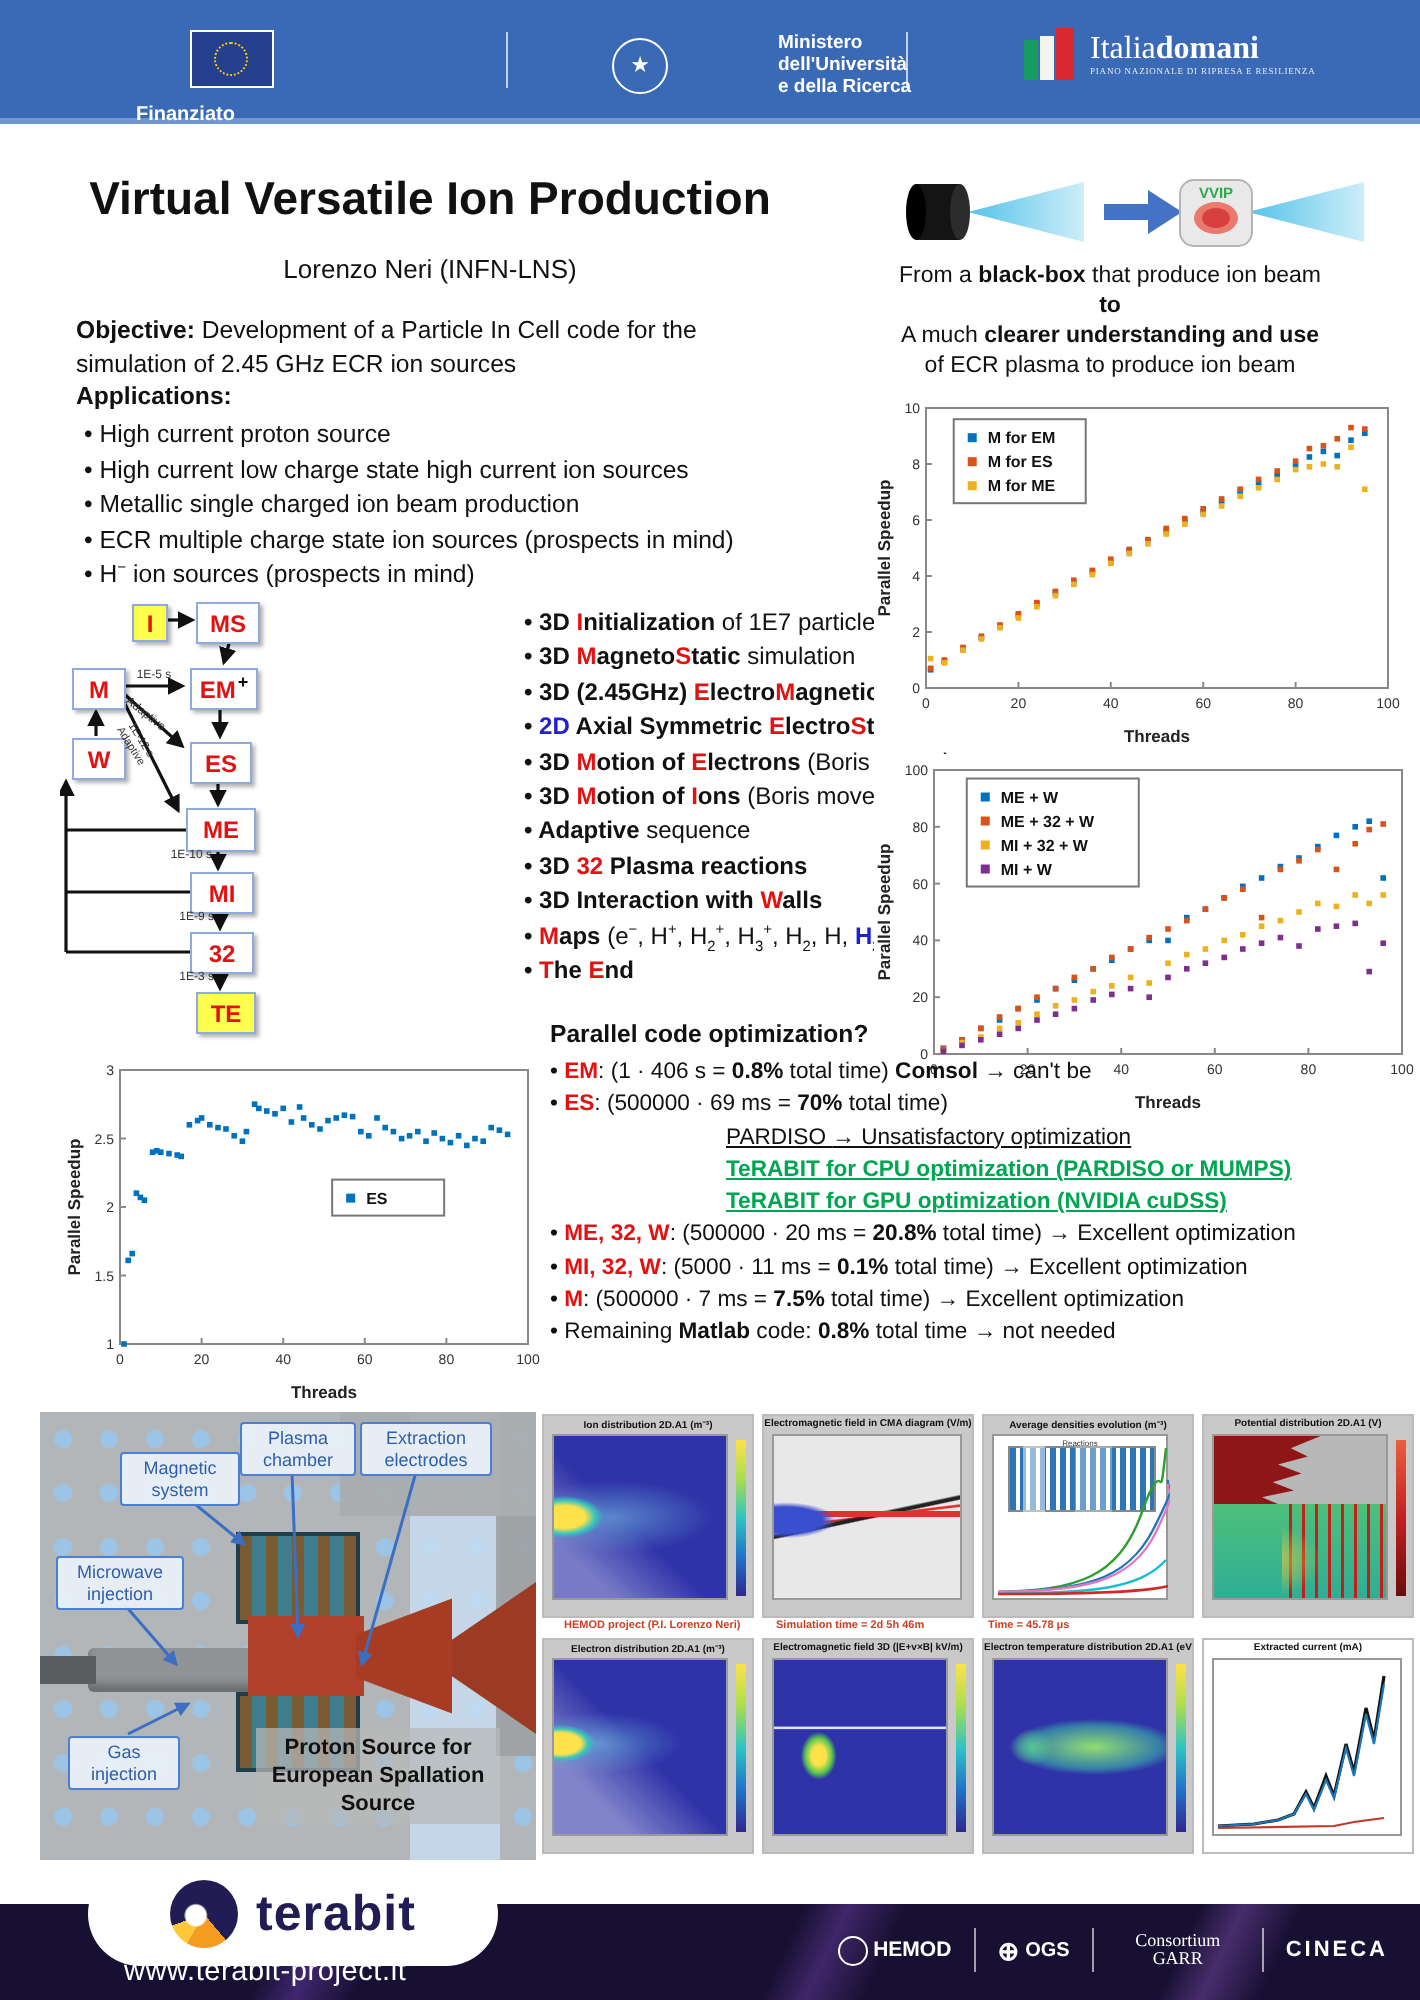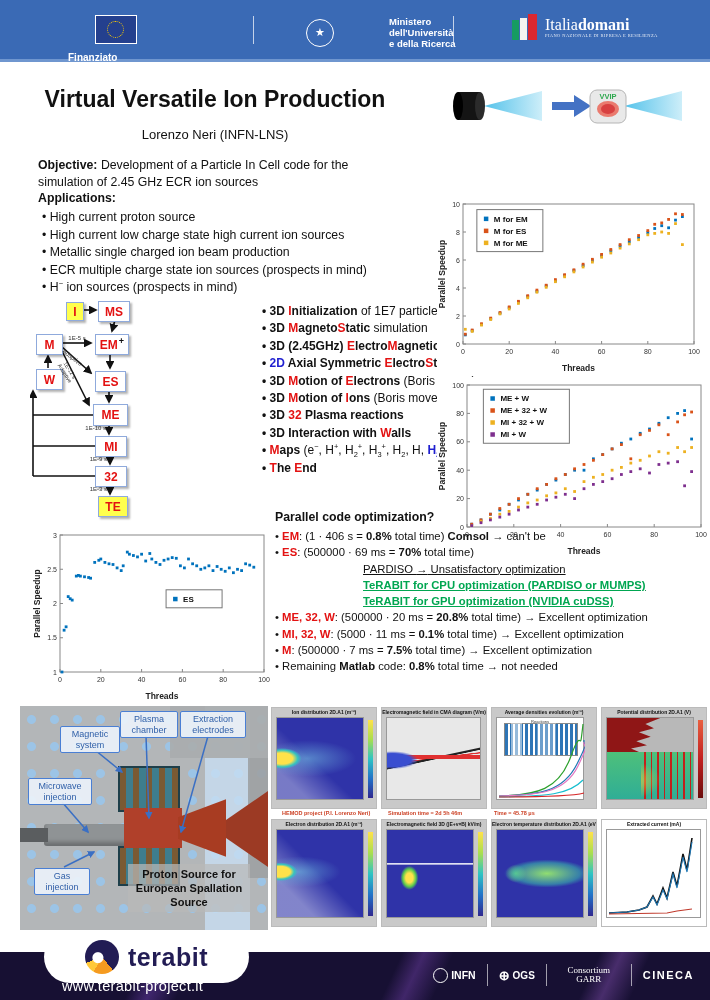--- a/index.html
+++ b/index.html
@@ -211,20 +211,26 @@
     <rect x="10" y="8" width="22" height="28" fill="#141414"></rect>
     <ellipse cx="10" cy="22" rx="5" ry="14" fill="#000"></ellipse>
     <ellipse cx="32" cy="22" rx="5" ry="14" fill="#2b2b2b"></ellipse>
     <path d="M104,18 h22 v-7 l17,11 l-17,11 v-7 h-22 z" fill="#4472C4"></path>
     <polygon points="176,22 234,7 234,37" fill="url(#beam)"></polygon>
     <rect x="142" y="6" width="36" height="33" rx="7" fill="#e9e9e9" stroke="#b5b5b5"></rect>
     <ellipse cx="160" cy="25" rx="11" ry="8" fill="#ea7a6e"></ellipse>
     <ellipse cx="160" cy="25" rx="7" ry="5" fill="#d84040"></ellipse>
     <text x="160" y="15" text-anchor="middle" font-size="7.5" font-weight="bold" fill="#2fa84f">VVIP</text>
   </svg>
+  <div class="bbx-text">
+    <div><span>From a </span><span class="b">black-box</span><span> that produce ion beam</span></div>
+    <div><span class="b">to</span></div>
+    <div><span>A much </span><span class="b">clearer understanding and use</span></div>
+    <div><span>of ECR plasma to produce ion beam</span></div>
+  </div>
 
   <div class="objective"><span class="b">Objective:</span><span> Development of a Particle In Cell code for the simulation of 2.45 GHz ECR ion sources</span></div>
   <div class="apps-title"><span class="b">Applications:</span></div>
   <div class="apps">
     <div class="app"><span>High current proton source</span></div>
     <div class="app"><span>High current low charge state high current ion sources</span></div>
     <div class="app"><span>Metallic single charged ion beam production</span></div>
     <div class="app"><span>ECR multiple charge state ion sources (prospects in mind)</span></div>
     <div class="app"><span>H</span><span class="sup">−</span><span> ion sources (prospects in mind)</span></div>
   </div>
@@ -296,20 +302,21 @@
     <div class="elab" style="left:53px;top:188px;width:24px;text-align:right;">1E-3 s</div>
   </div>
 
   <div class="features">
     <div class="feat"><span class="b">3D </span><span class="r">I</span><span class="b">nitialization</span><span> of 1E7 particles</span></div>
     <div class="feat"><span class="b">3D </span><span class="r">M</span><span class="b">agneto</span><span class="r">S</span><span class="b">tatic</span><span> simulation</span></div>
     <div class="feat"><span class="b">3D (2.45GHz) </span><span class="r">E</span><span class="b">lectro</span><span class="r">M</span><span class="b">agnetic</span></div>
     <div class="feat"><span class="bl">2D</span><span class="b"> Axial Symmetric </span><span class="r">E</span><span class="b">lectro</span><span class="r">S</span><span class="b">tatic</span></div>
     <div class="feat"><span class="b">3D </span><span class="r">M</span><span class="b">otion of </span><span class="r">E</span><span class="b">lectrons</span><span> (Boris mover)</span></div>
     <div class="feat"><span class="b">3D </span><span class="r">M</span><span class="b">otion of </span><span class="r">I</span><span class="b">ons</span><span> (Boris mover)</span></div>
+    <div class="feat"><span class="b">Adaptive</span><span> sequence</span></div>
     <div class="feat"><span class="b">3D </span><span class="r">32</span><span class="b"> Plasma reactions</span></div>
     <div class="feat"><span class="b">3D Interaction with </span><span class="r">W</span><span class="b">alls</span></div>
     <div class="feat"><span class="r">M</span><span class="b">aps</span><span> (e</span><span class="sup">−</span><span>, H</span><span class="sup">+</span><span>, H</span><span class="sub">2</span><span class="sup">+</span><span>, H</span><span class="sub">3</span><span class="sup">+</span><span>, H</span><span class="sub">2</span><span>, H, </span><span class="bl">H</span><span class="bl sub">2</span><span class="bl sup">v</span><span>, </span><span class="r">H</span><span class="r sup">n</span><span> , d)</span></div>
     <div class="feat"><span class="r">T</span><span class="b">he </span><span class="r">E</span><span class="b">nd</span></div>
   </div>
 
   <svg class="chart" style="left:437px;top:196px;" width="265" height="178">
       <rect x="26" y="8" width="231" height="140" fill="#fff" stroke="#888"></rect>
       <line x1="26" y1="148" x2="26" y2="145" stroke="#888"></line>
       <text x="26" y="158" class="tk" text-anchor="middle">0</text>
@@ -765,21 +772,21 @@
 
   <div class="footer">
     <div class="pill">
       <div class="tlogo"></div>
       <div class="brand">terabit</div>
     </div>
     <div class="furl">www.terabit-project.it</div>
     <div class="partners">
       <div class="pinfn">
           <span class="pring"></span>
-          <span>INFN</span>
+          <span>HEMOD</span>
         </div>
       <div class="psep"></div>
       <div class="pogs">
           <span class="pglobe">⊕</span>
           <span>OGS</span>
         </div>
       <div class="psep"></div>
       <div class="pgarr">Consortium GARR</div>
       <div class="psep"></div>
       <div class="pcineca">CINECA</div>

